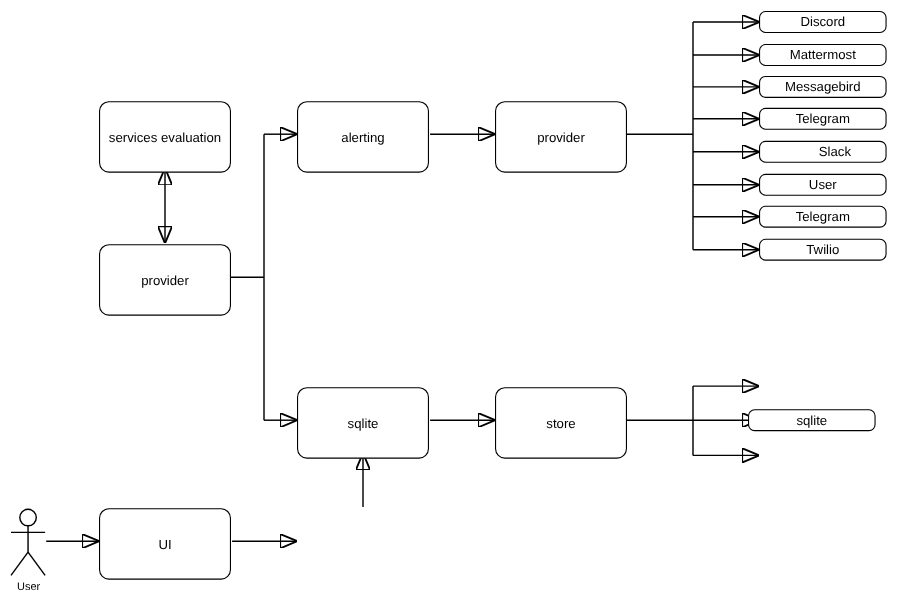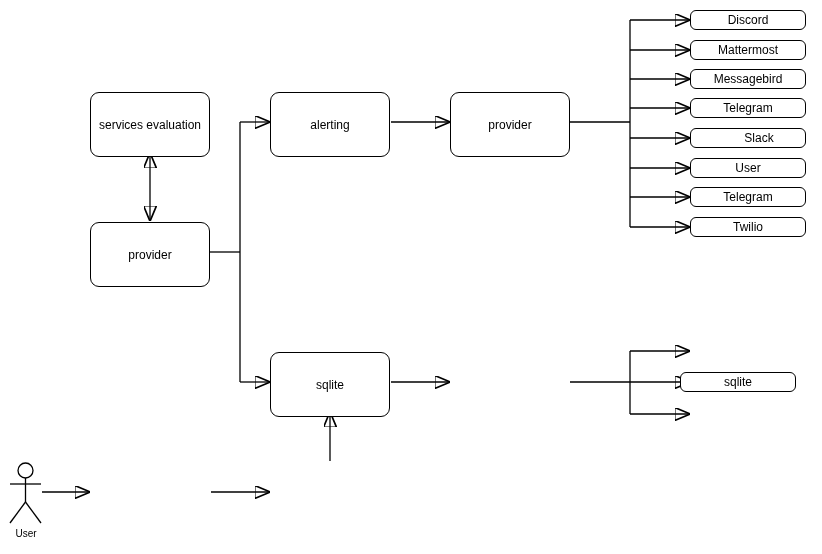--- a/index.html
+++ b/index.html
@@ -123,21 +123,23 @@
   <div class="node large" style="left:90px; top:92px;">services evaluation</div>
 
   <div class="node large" style="left:90px; top:222px;">provider</div>
 
   <div class="node large" style="left:270px; top:92px;">alerting</div>
 
   <div class="node large" style="left:450px; top:92px;">provider</div>
 
   <div class="node large" style="left:270px; top:352px;">sqlite</div>
 
+  <div class="node large" style="left:450px; top:352px;">store</div>
 
+  <div class="node large" style="left:90px; top:462px;">UI</div>
 
 
   <div class="node small" style="left:690px; top:10px;">Discord</div>
   <div class="node small" style="left:690px; top:40px;">Mattermost</div>
   <div class="node small" style="left:690px; top:69px;">Messagebird</div>
   <div class="node small" style="left:690px; top:98px;">Telegram</div>
   <div class="node small" style="left:690px; top:128px;padding-left:22px;">Slack</div>
   <div class="node small" style="left:690px; top:158px;">User</div>
   <div class="node small" style="left:690px; top:187px;">Telegram</div>
   <div class="node small" style="left:690px; top:217px;">Twilio</div>

